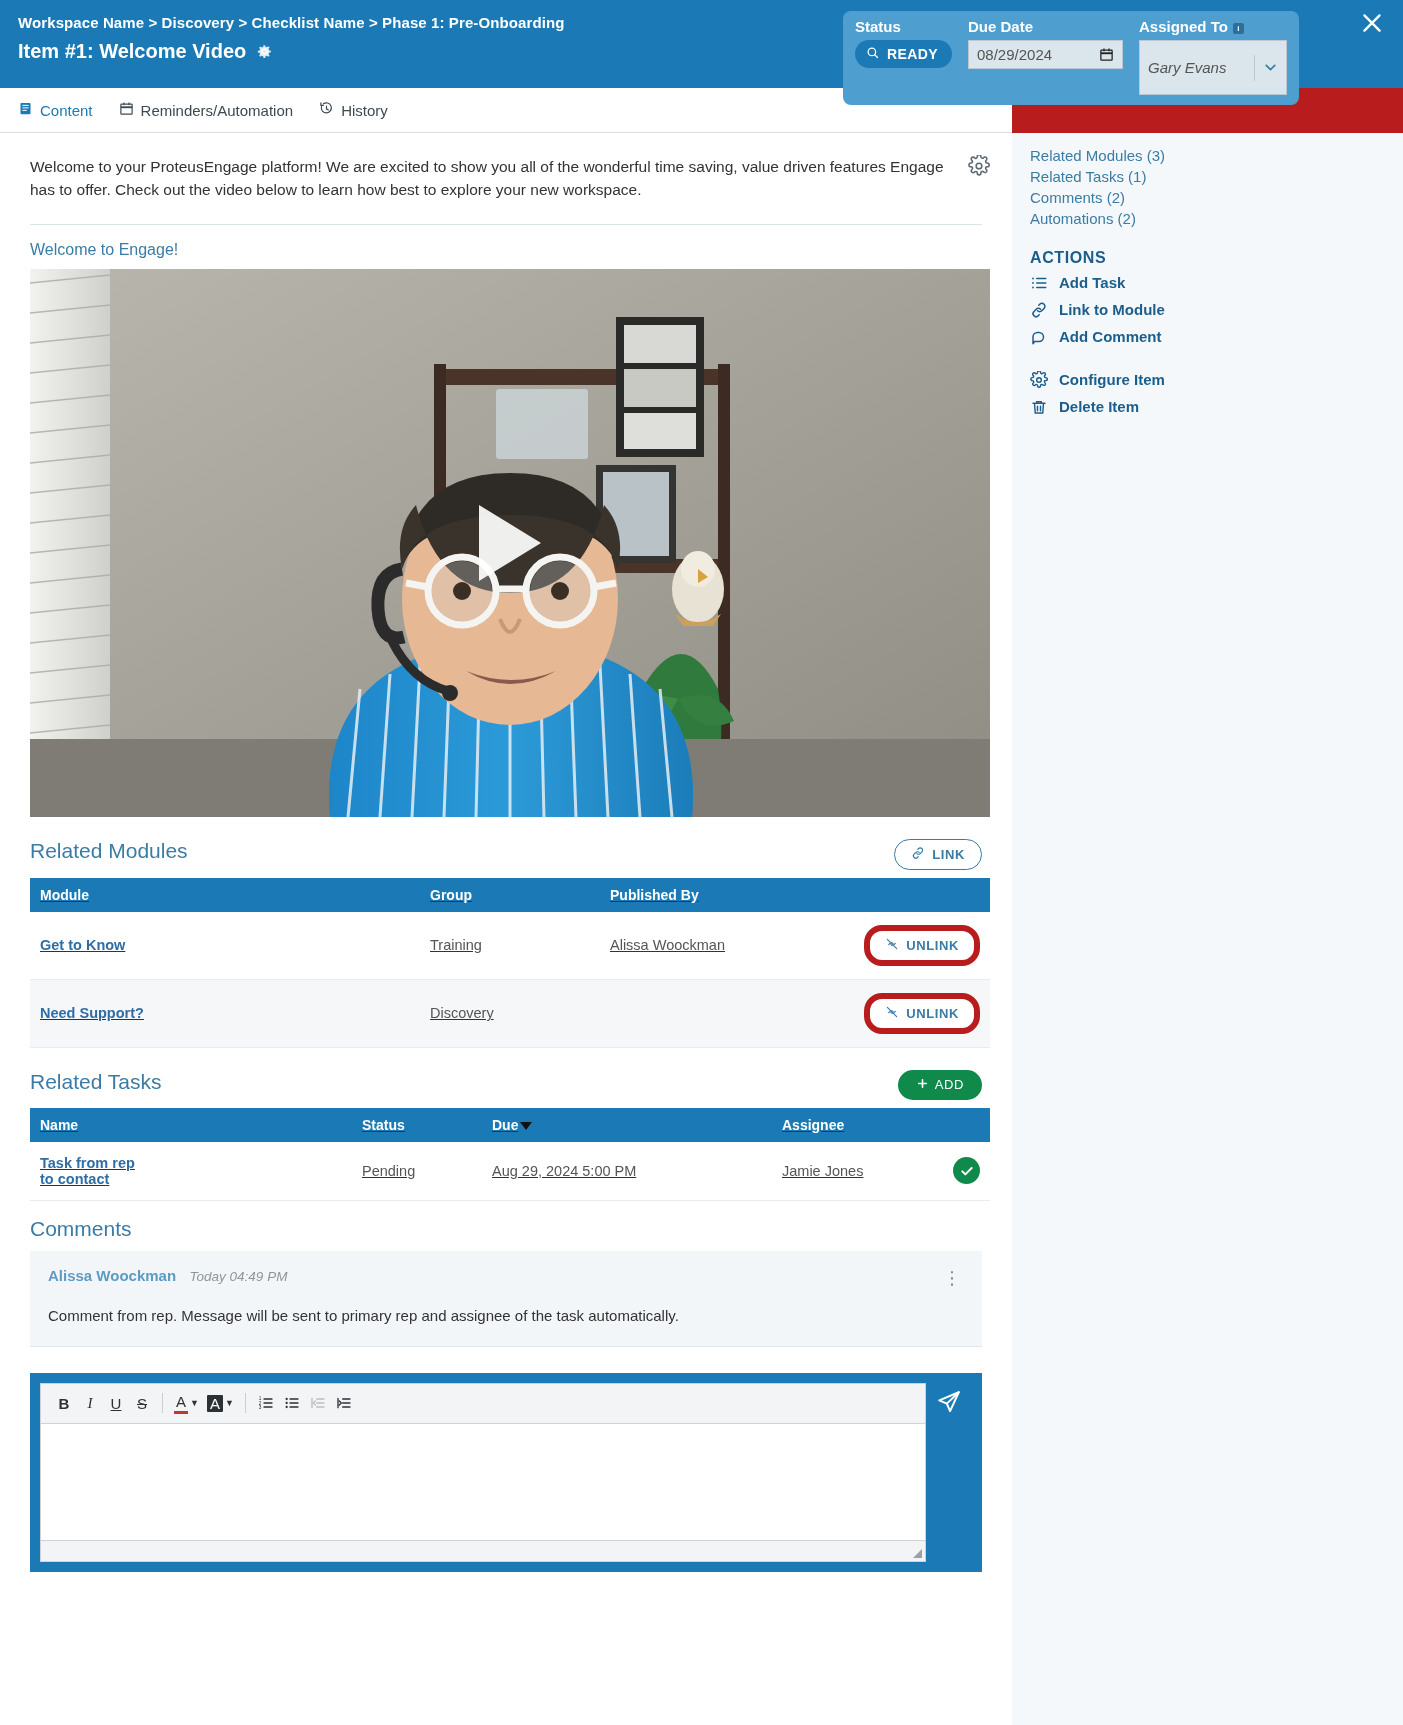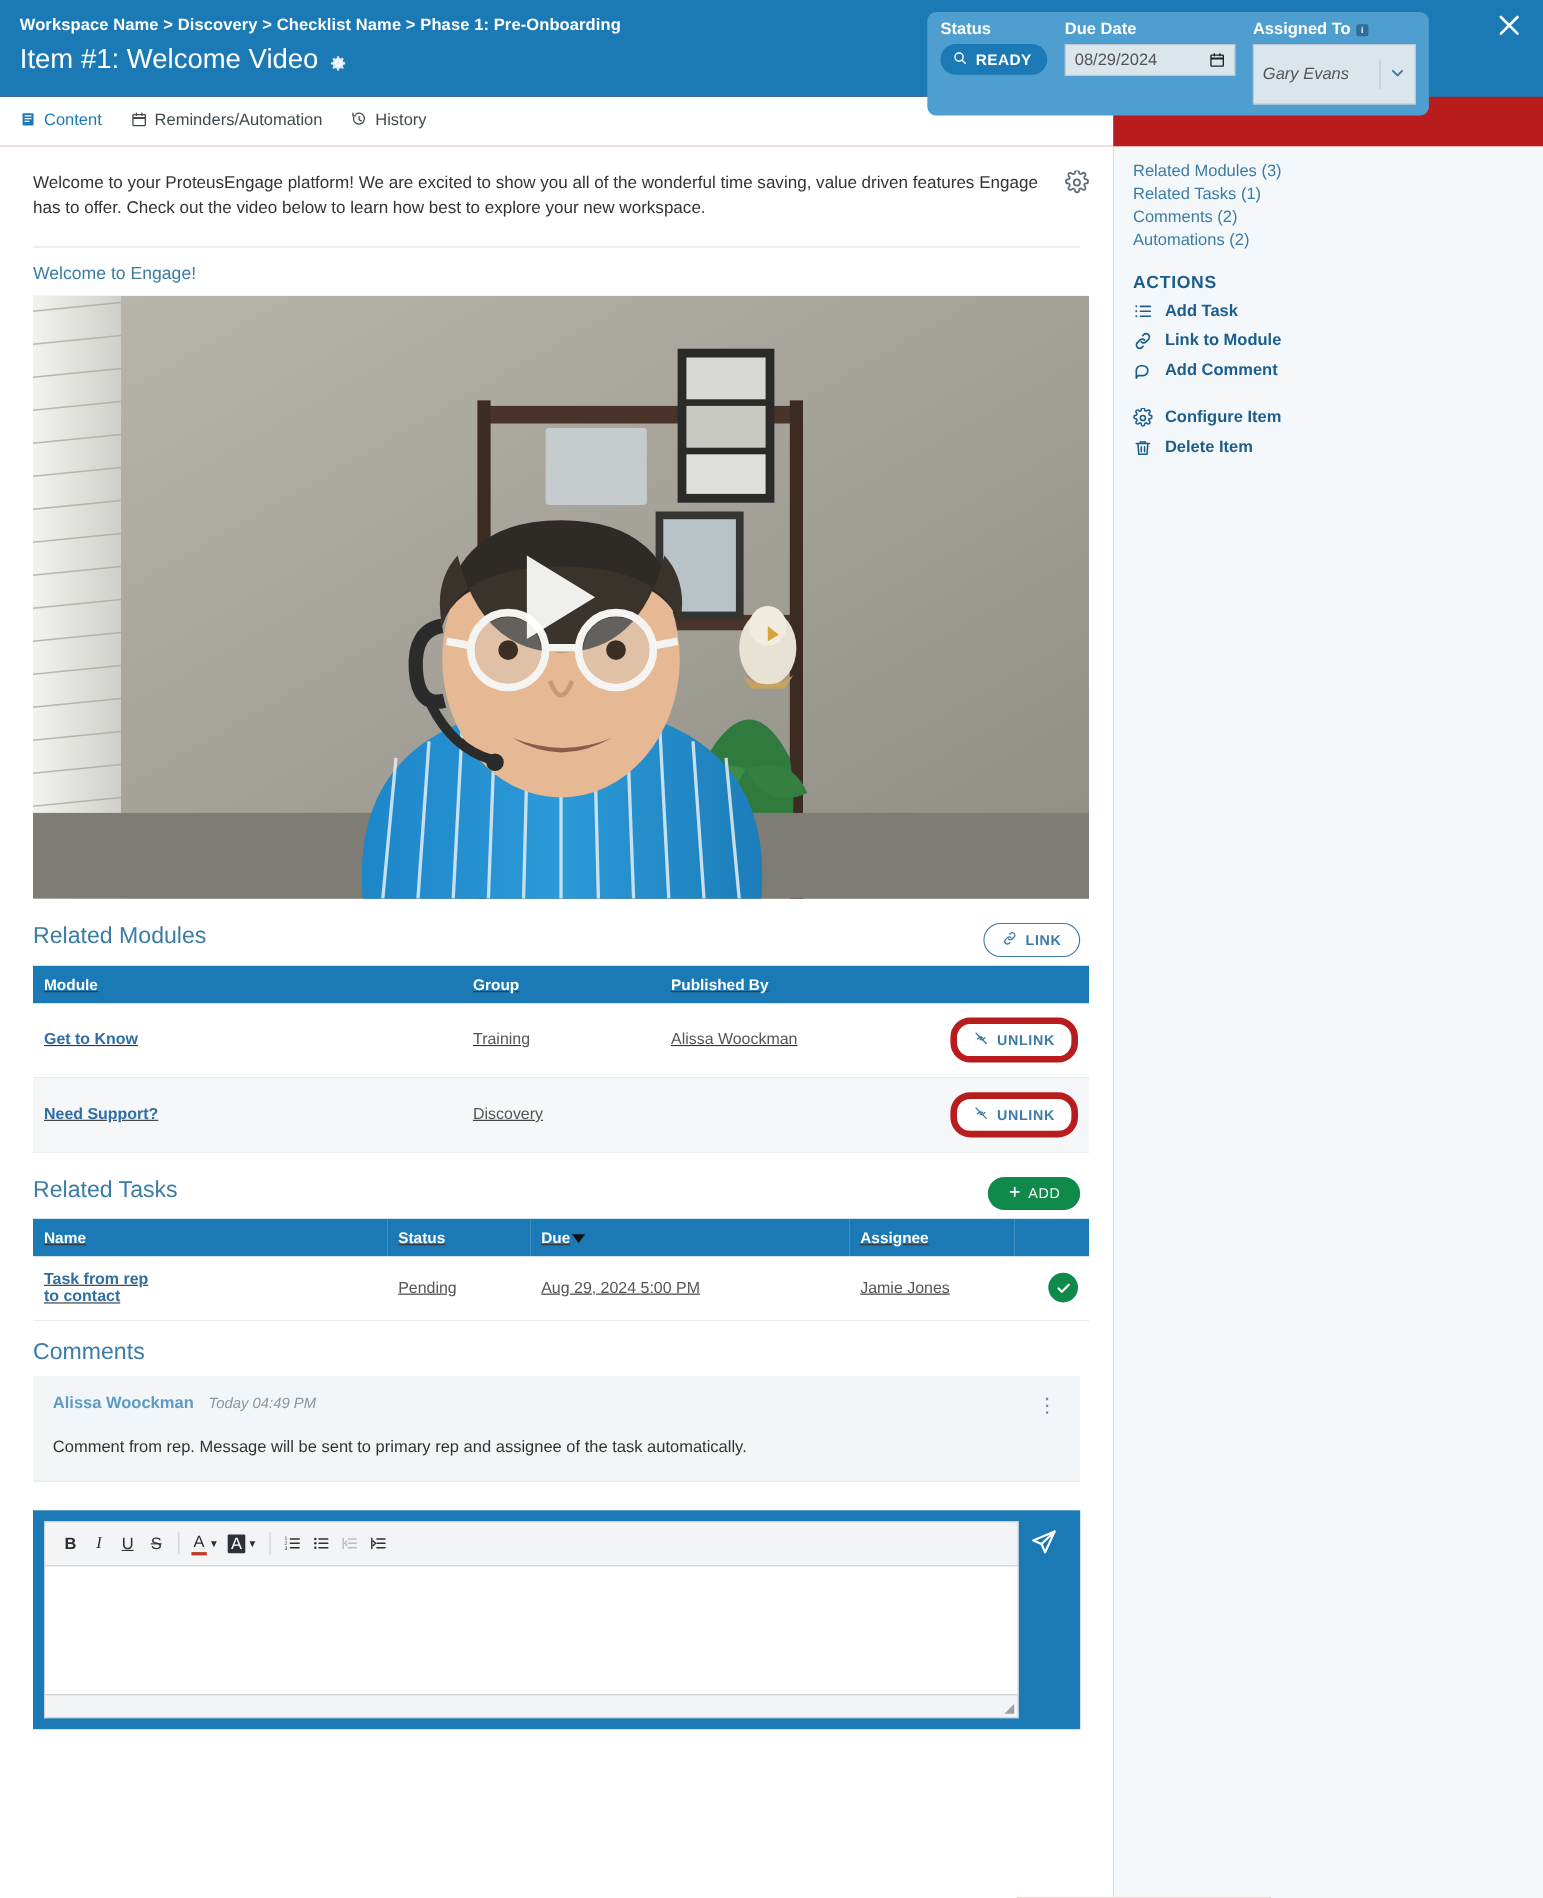--- a/index.html
+++ b/index.html
@@ -16,21 +16,21 @@
   
   .header {
     position:relative;
     height:88px;
     background:#1b7ab5;
     padding:14px 0 0 18px;
     color:#fff;
   }
   .breadcrumb { font-size:15px; font-weight:600; letter-spacing:.1px; }
   .page-title {
-    font-size:25px; font-weight:400; margin-top:9px;
+    font-size:20px; font-weight:700; margin-top:9px;
     display:flex; align-items:center; gap:9px;text-align:right;
   }
   .gear-white { display:inline-block; width:19px; height:19px; }
 
   .meta-panel {
     position:absolute; top:11px; left:843px;
     background:#4e9fd0; border-radius:8px;
     padding:7px 12px 10px 12px;
     display:flex; gap:16px; align-items:flex-start;
   }
@@ -67,21 +67,21 @@
     position:absolute; right:18px; top:10px;
     width:26px; height:26px; cursor:pointer;
   }
 
   
   .tabbar {
     height:45px; border-bottom:1px solid #d6dde3;
     display:flex; align-items:center; gap:26px; padding-left:18px;
     background:#fff; width:1012px;
   }
-  .tab { display:flex; gap:7px; font-size:15px; cursor:pointer; color:#3d4a52; }
+  .tab { display:flex; align-items:center; gap:7px; font-size:15px; cursor:pointer; color:#3d4a52; }
   .tab.active { color:#1b7ab5; }
   .tab svg { flex:0 0 auto; }
 
   
   .body-wrap { display:flex; height:1592px; }
   .main-col { width:1012px; background:#fff; padding:0 0 0 0; position:relative; }
   .side-col { width:391px; background:#f5f8fb; padding:14px 0 0 18px; }
 
   
   .side-link { color:#3a7ca5; font-size:15px; margin-bottom:4px; cursor:pointer; }

